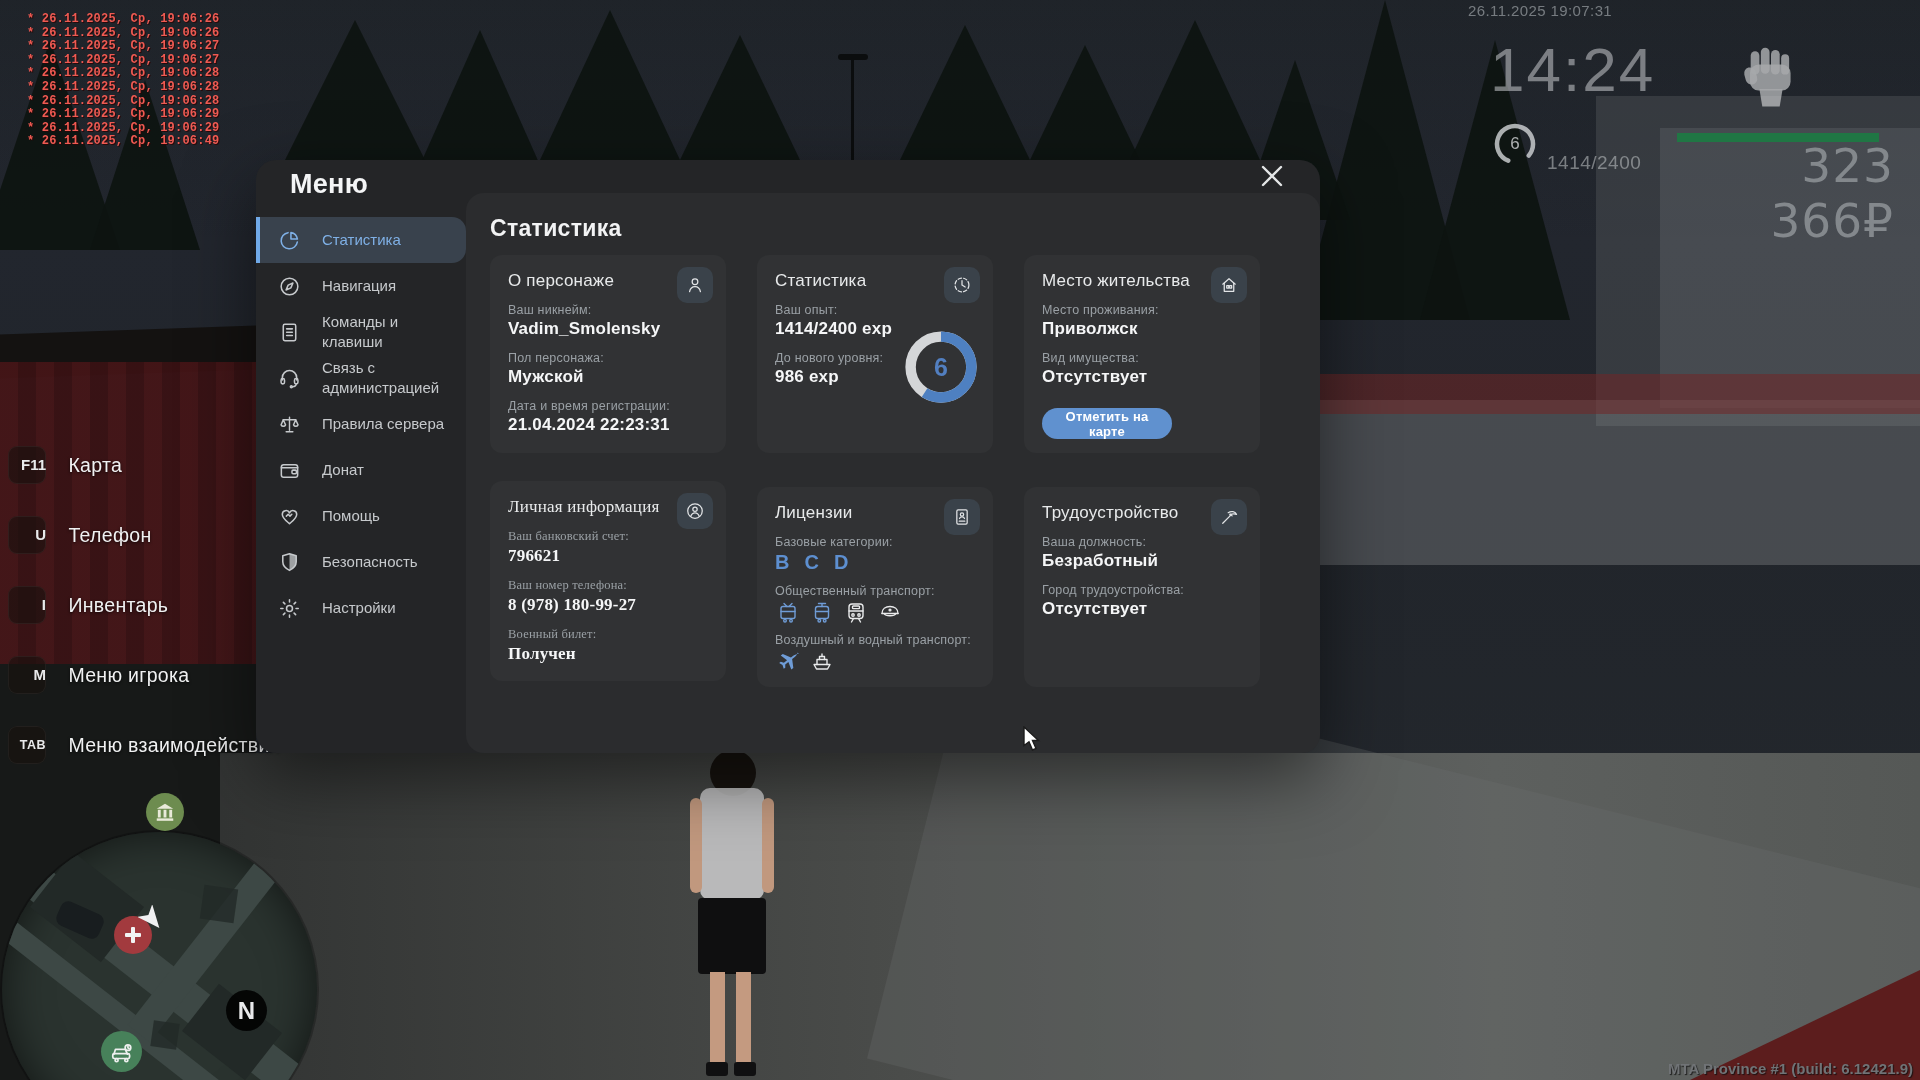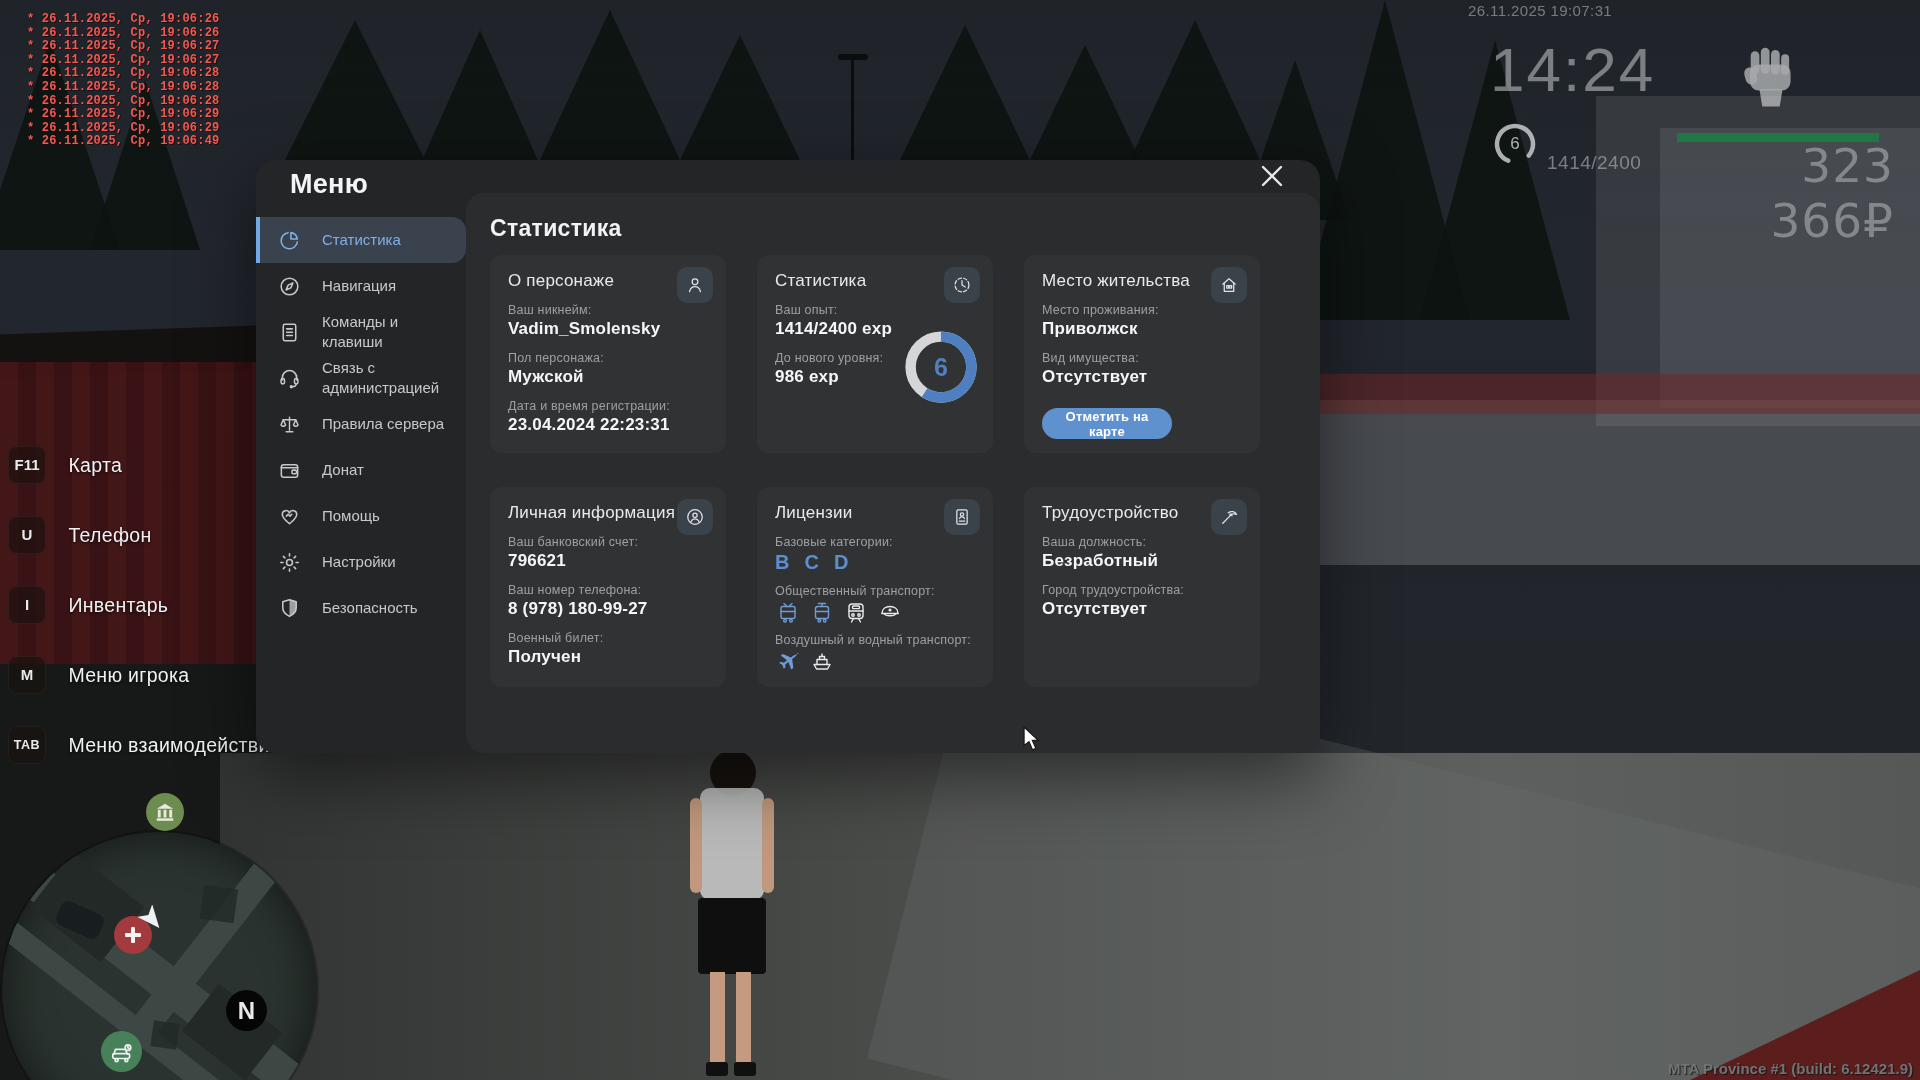--- a/index.html
+++ b/index.html
@@ -33,21 +33,21 @@
   .hud-level span{position:absolute;left:0;top:0;width:46px;height:46px;text-align:center;line-height:46px;
     font-size:17px;color:rgba(225,227,229,.75);}
   .hud-exp{position:absolute;left:1547px;top:152px;font-size:19px;color:rgba(195,198,201,.55);letter-spacing:.5px;}
   .hud-health{position:absolute;left:1677px;top:133px;width:202px;height:9px;background:#1d7a43;opacity:.92;}
   .hud-money{position:absolute;left:1694px;top:138px;width:200px;text-align:right;font-size:47px;
     font-family:"DejaVu Sans",sans-serif;color:rgba(170,174,177,.62);letter-spacing:1px;}
   .fist{position:absolute;left:1742px;top:42px;opacity:.72;}
   
   .hotkey{position:absolute;left:8px;height:38px;}
   .hotkey .key{display:inline-block;width:38px;height:38px;border-radius:9px;background:rgba(24,17,14,.6);
-    color:#e9eaeb;font-size:15px;font-weight:bold;text-align:center;line-height:38px;vertical-align:middle;
+    color:#e9eaeb;font-size:15px;font-weight:bold;text-align:right;line-height:38px;vertical-align:middle;
     box-shadow:inset 0 0 0 1px rgba(255,255,255,.05);}
   .hotkey .key.small{font-size:12.5px;letter-spacing:.5px;}
   .hotkey .hlabel{display:inline-block;margin-left:18px;line-height:38px;vertical-align:middle;font-size:19.5px;
     color:#f0f1f2;text-shadow:0 1px 3px rgba(0,0,0,.7);letter-spacing:.3px;}
   
   .minimap{position:absolute;left:2px;top:832px;width:315px;height:315px;border-radius:50%;overflow:hidden;
     background:#2a332f;box-shadow:inset 0 0 45px rgba(0,0,0,.6),0 0 0 2px rgba(0,0,0,.25);}
   .mm-road{position:absolute;background:#3d4845;}
   .mm-block{position:absolute;background:#222927;}
   .mm-marker{position:absolute;border-radius:50%;display:flex;align-items:center;justify-content:center;}
@@ -312,55 +312,55 @@
         <span class="sb-icon">
           <svg width="23" height="23" viewBox="0 0 24 24" fill="none" stroke="currentColor" stroke-width="1.6" stroke-linecap="round" stroke-linejoin="round">
             <path d="M12 19.5C8.2 16.2 4.5 13.6 4.5 9.9A3.9 3.9 0 0 1 12 8.2a3.9 3.9 0 0 1 7.5 1.7c0 3.7-3.7 6.3-7.5 9.6Z"></path>
             <path d="M8.7 11.6l1.9-1.9 1.9 1.9 1.9-1.9"></path>
           </svg>
           </span>
         <span class="sb-label">Помощь</span>
       </div>
       <div class="sb-item">
         <span class="sb-icon">
-          <svg width="23" height="23" viewBox="0 0 24 24" fill="none" stroke="currentColor" stroke-width="1.6" stroke-linecap="round" stroke-linejoin="round">
-            <circle cx="12" cy="12" r="3.1"></circle>
-            <path d="M12 2.9v2.3M12 18.8v2.3M2.9 12h2.3M18.8 12h2.3M5.6 5.6l1.6 1.6M16.8 16.8l1.6 1.6M18.4 5.6l-1.6 1.6M7.2 16.8l-1.6 1.6"></path>
-          </svg>
-          </span>
-        <span class="sb-label">Настройки</span>
-      </div>
-      <div class="sb-item">
-        <span class="sb-icon">
           <svg width="23" height="23" viewBox="0 0 24 24" fill="none" stroke="currentColor" stroke-width="1.6" stroke-linejoin="round">
             <path d="M12 2.8 19 5v6.3c0 4.6-3.1 7.1-7 8.9-3.9-1.8-7-4.3-7-8.9V5Z"></path>
             <path d="M12 2.8 19 5v6.3c0 4.6-3.1 7.1-7 8.9Z" fill="currentColor" stroke="none" opacity=".75"></path>
           </svg>
           </span>
         <span class="sb-label">Безопасность</span>
+      </div>
+      <div class="sb-item">
+        <span class="sb-icon">
+          <svg width="23" height="23" viewBox="0 0 24 24" fill="none" stroke="currentColor" stroke-width="1.6" stroke-linecap="round" stroke-linejoin="round">
+            <circle cx="12" cy="12" r="3.1"></circle>
+            <path d="M12 2.9v2.3M12 18.8v2.3M2.9 12h2.3M18.8 12h2.3M5.6 5.6l1.6 1.6M16.8 16.8l1.6 1.6M18.4 5.6l-1.6 1.6M7.2 16.8l-1.6 1.6"></path>
+          </svg>
+          </span>
+        <span class="sb-label">Настройки</span>
       </div>
     </div>
 
     <div class="content">
       <div class="content-header">Статистика</div>
 
       <div class="card" style="left:24px;top:62px;height:198px;">
         <div class="card-title">О персонаже</div>
         <div class="card-badge">
           <svg width="20" height="20" viewBox="0 0 24 24" fill="none" stroke="currentColor" stroke-width="1.5" stroke-linecap="round">
             <circle cx="12" cy="8" r="3.4"></circle>
               <path d="M5.5 20c.8-4 3.2-6 6.5-6s5.7 2 6.5 6"></path>
           </svg>
           </div>
         <div class="flabel">Ваш никнейм:</div>
         <div class="fvalue">Vadim_Smolensky</div>
         <div class="flabel">Пол персонажа:</div>
         <div class="fvalue">Мужской</div>
         <div class="flabel">Дата и время регистрации:</div>
-        <div class="fvalue">23.04.2024 22:23:31</div>
+        <div class="fvalue">21.04.2024 22:23:31</div>
       </div>
 
       <div class="card" style="left:291px;top:62px;height:198px;">
         <div class="card-title">Статистика</div>
         <div class="card-badge">
           <svg width="20" height="20" viewBox="0 0 24 24" fill="none" stroke="currentColor" stroke-width="1.5" stroke-linecap="round">
             <circle cx="12" cy="12" r="8.3" stroke-dasharray="4.2 2.6"></circle>
               <path d="M12 12V6.8M12 12l3.8 2.4"></path>
           </svg>
           </div>
@@ -389,21 +389,21 @@
               <rect x="12.8" y="12.8" width="2.4" height="2.8"></rect>
           </svg>
           </div>
         <div class="flabel">Место проживания:</div>
         <div class="fvalue">Приволжск</div>
         <div class="flabel">Вид имущества:</div>
         <div class="fvalue">Отсутствует</div>
         <button class="map-btn">Отметить на карте</button>
       </div>
 
-      <div class="card" style="left:24px;top:294px;height:200px;">
+      <div class="card" style="left:24px;top:288px;height:200px;font-family:Liberation Serif, serif;">
         <div class="card-title">Личная информация</div>
         <div class="card-badge">
           <svg width="20" height="20" viewBox="0 0 24 24" fill="none" stroke="currentColor" stroke-width="1.5" stroke-linecap="round">
             <circle cx="12" cy="12" r="8.7"></circle>
               <circle cx="12" cy="9.8" r="2.6"></circle>
               <path d="M6.9 18.3c1-2.8 2.8-4.1 5.1-4.1s4.1 1.3 5.1 4.1"></path>
           </svg>
           </div>
         <div class="flabel">Ваш банковский счет:</div>
         <div class="fvalue">796621</div>

